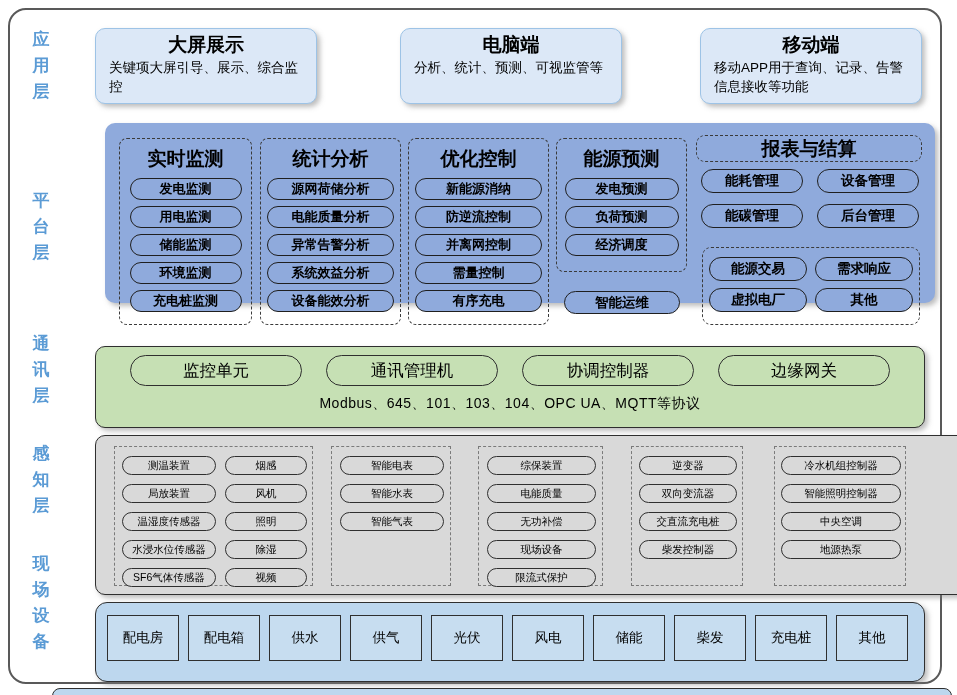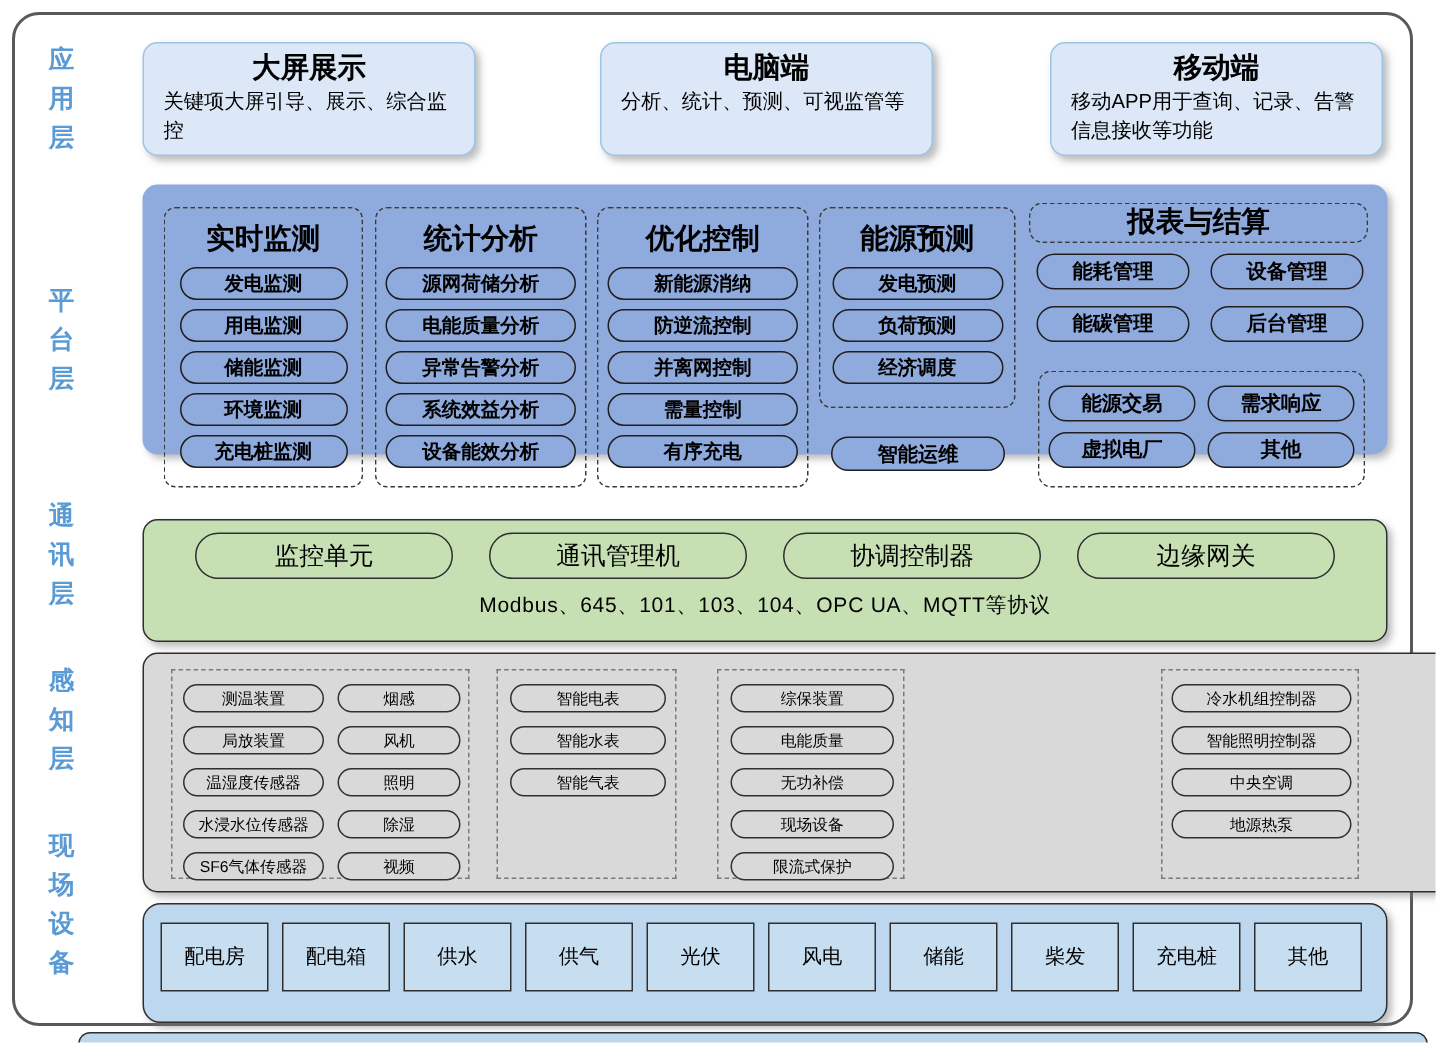--- a/index.html
+++ b/index.html
@@ -18,21 +18,21 @@
   .layer-label{position:absolute;left:29px;width:24px;font-weight:bold;font-size:17px;line-height:26px;
     color:var(--label-blue);word-break:break-all;text-align:center;}
 
   
   .app-card{top:28px;height:76px;width:222px;background:var(--app-card-fill);
     border:1.5px solid var(--app-card-border);border-radius:10px;}
   .card-title{font-size:19px;font-weight:bold;text-align:center;margin-top:3px;}
   .card-desc{font-size:13.5px;line-height:1.38;padding:1px 13px 0;}
 
   
-  .platform-band{left:95px;top:123px;width:830px;height:180px;background:var(--platform-fill);border-radius:10px;}
+  .platform-band{left:105px;top:123px;width:830px;height:180px;background:var(--platform-fill);border-radius:10px;}
   .pcol{position:absolute;top:15px;height:187px;border:1px dashed #3a3a3a;border-radius:8px;
     display:flex;flex-direction:column;align-items:center;}
   .pcol-title{font-size:19px;font-weight:bold;text-align:center;padding-top:7px;}
   .pill{height:22px;border:1.3px solid #1f1f1f;border-radius:12px;background:var(--platform-fill);
     font-size:13px;font-weight:bold;display:flex;align-items:center;justify-content:center;margin-top:6px;}
   .c1{left:14px;width:133px;} .c1 .pill{width:112px;}
   .c2{left:155px;width:141px;} .c2 .pill{width:127px;}
   .c3{left:303px;width:141px;} .c3 .pill{width:127px;}
   .c4{left:451px;width:131px;height:134px;} .c4 .pill{width:114px;}
   .extra-pill{position:absolute;left:459px;top:168px;width:116px;height:23px;border:1.3px solid #1f1f1f;
@@ -212,20 +212,29 @@
     <div class="pgroup g3">
       <div class="pg-col">
 
       <div class="spill">综保装置</div>
           <div class="spill">电能质量</div>
           <div class="spill">无功补偿</div>
           <div class="spill">现场设备</div>
           <div class="spill">限流式保护</div>
         </div>
     </div>
+    <div class="pgroup g4">
+      <div class="pg-col">
+
+      <div class="spill">逆变器</div>
+          <div class="spill">双向变流器</div>
+          <div class="spill">交直流充电桩</div>
+          <div class="spill">柴发控制器</div>
+        </div>
+    </div>
     <div class="pgroup g5">
       <div class="pg-col">
 
       <div class="spill">冷水机组控制器</div>
           <div class="spill">智能照明控制器</div>
           <div class="spill">中央空调</div>
           <div class="spill">地源热泵</div>
         </div>
     </div>
   </div>

